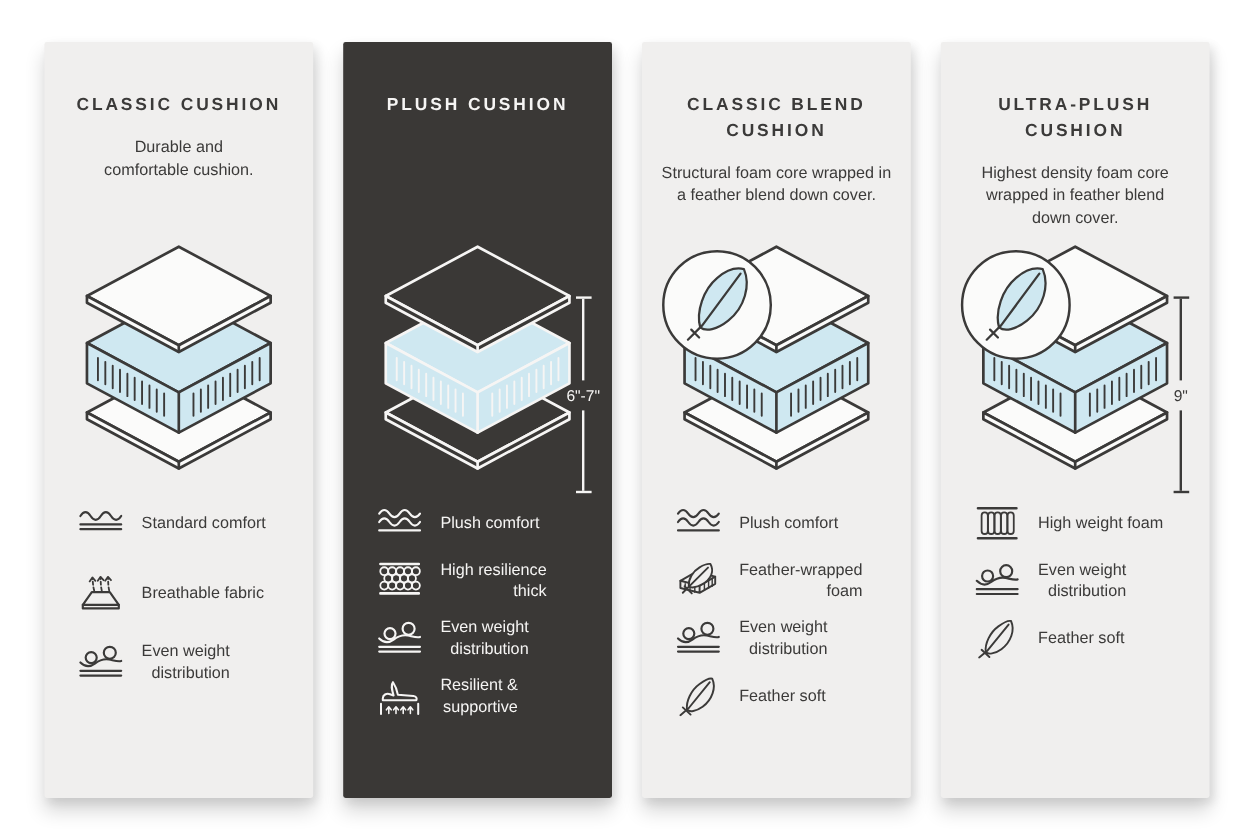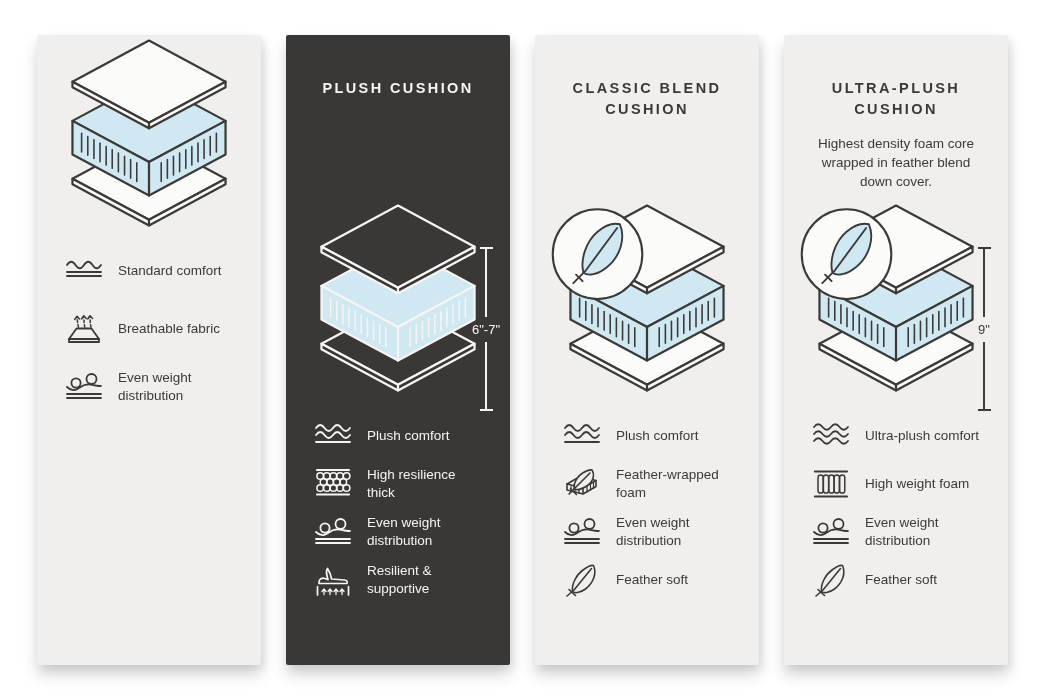--- a/index.html
+++ b/index.html
@@ -28,21 +28,21 @@
   }
   .cushion-wrap{position:relative;width:196px;height:206px;margin:0 auto;}
   .cushion-svg{width:196px;height:196px;display:block;color:var(--ink);}
   .measure{
     position:absolute;right:2px;top:212px;height:164px;width:44px;
     display:flex;flex-direction:column;align-items:center;color:var(--ink);
   }
   .measure .cap{width:13px;height:2px;background:currentColor;flex:0 0 2px;}
   .measure .bar{width:1.6px;flex:1;background:currentColor;}
   .measure .mlabel{font-size:13px;margin:5px 0;white-space:nowrap;}
-  .features{margin:0;padding:12px 0 0 26px;list-style:none;text-align:left;}
+  .features{margin:0;padding:12px 0 0 26px;list-style:none;text-align:right;}
   .features li{display:flex;align-items:center;margin-bottom:12px;min-height:36px;}
   .features.wide li{margin-bottom:22px;}
   .ficon{flex:0 0 42px;display:flex;justify-content:center;color:var(--ink);}
   .ficon svg{width:38px;height:34px;stroke:currentColor;fill:none;
              stroke-linecap:round;stroke-linejoin:round;}
   .flabel{margin-left:13px;font-size:13.5px;line-height:1.3;white-space:pre-line;}
   .symbol-defs{position:absolute;width:0;height:0;overflow:hidden;}
 </style>
 </head>
 <body>
@@ -158,20 +158,25 @@
       <path d="M8 23 V32 M11.8 22.5 V32.5 M15.6 22.5 V32.5 M19.4 22.5 V32.5 M23.2 22.5 V32.5 M27 22.5 V32.5 M30.5 23 V32" stroke-width="1.2"></path>
       <path d="M6 21.5 C5 14.5 10 11 14 14 L16.2 15.8 C22 13.5 28.5 14.5 31.8 16.8 C32.8 17.6 32.5 19 31.5 19.5" stroke-width="1.7"></path>
       <path d="M10.5 12.5 L6.5 5.5" stroke-width="1.7"></path>
     </symbol>
   </defs>
 </svg>
 
 <div class="row">
 
   <section class="card" style="--panel:#f0efee">
+    <div class="head">
+      <h2 class="title">CLASSIC CUSHION</h2>
+      <p class="desc">Durable and
+comfortable cushion.</p>
+    </div>
     <div class="cushion-wrap">
       <svg class="cushion-svg" viewBox="0 0 210 202">
           <use href="#stack"></use>
         </svg>
     </div>
     <ul class="features wide">
       <li>
         <span class="ficon">
             <svg viewBox="0 0 38 34">
               <use href="#i-wave1"></use>
@@ -251,20 +256,22 @@
         <span class="flabel">Resilient &amp;
 supportive</span>
       </li>
     </ul>
   </section>
 
   <section class="card" style="--panel:#f0efee">
     <div class="head">
       <h2 class="title">CLASSIC BLEND
 CUSHION</h2>
+      <p class="desc">Structural foam core wrapped in
+a feather blend down cover.</p>
     </div>
     <div class="cushion-wrap">
       <svg class="cushion-svg" viewBox="0 0 210 202">
         <use href="#stack"></use>
           <use href="#badge"></use>
       </svg>
     </div>
     <ul class="features">
       <li>
         <span class="ficon">
@@ -321,28 +328,20 @@
       <span class="cap"></span>
       <span class="bar"></span>
       <span class="mlabel">9"</span>
       <span class="bar"></span>
       <span class="cap"></span>
     </div>
     <ul class="features">
       <li>
         <span class="ficon">
             <svg viewBox="0 0 38 34">
-              <use href="#i-wave3"></use>
-            </svg>
-          </span>
-        <span class="flabel">Ultra-plush comfort</span>
-      </li>
-      <li>
-        <span class="ficon">
-            <svg viewBox="0 0 38 34">
               <use href="#i-hdfoam"></use>
             </svg>
           </span>
         <span class="flabel">High weight foam</span>
       </li>
       <li>
         <span class="ficon">
             <svg viewBox="0 0 38 34">
               <use href="#i-weight"></use>
             </svg>

